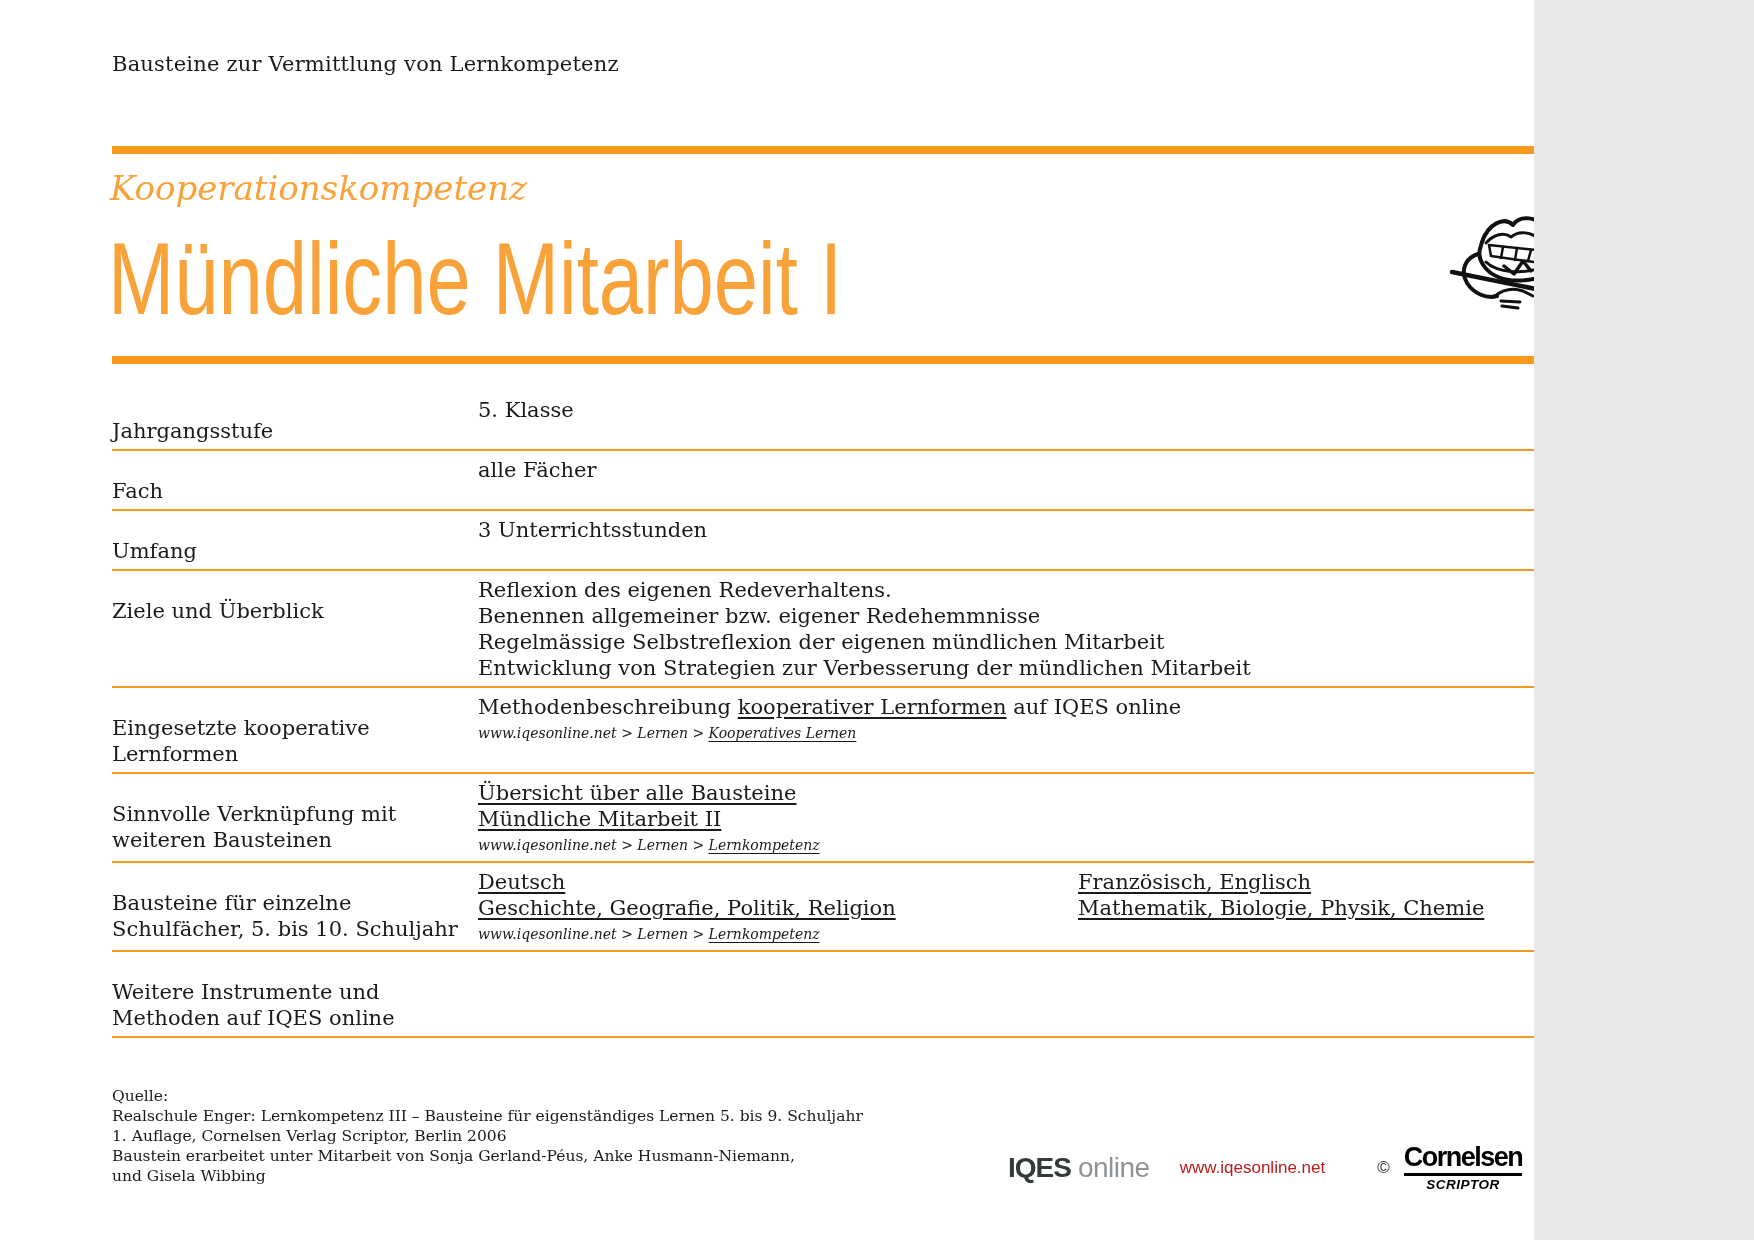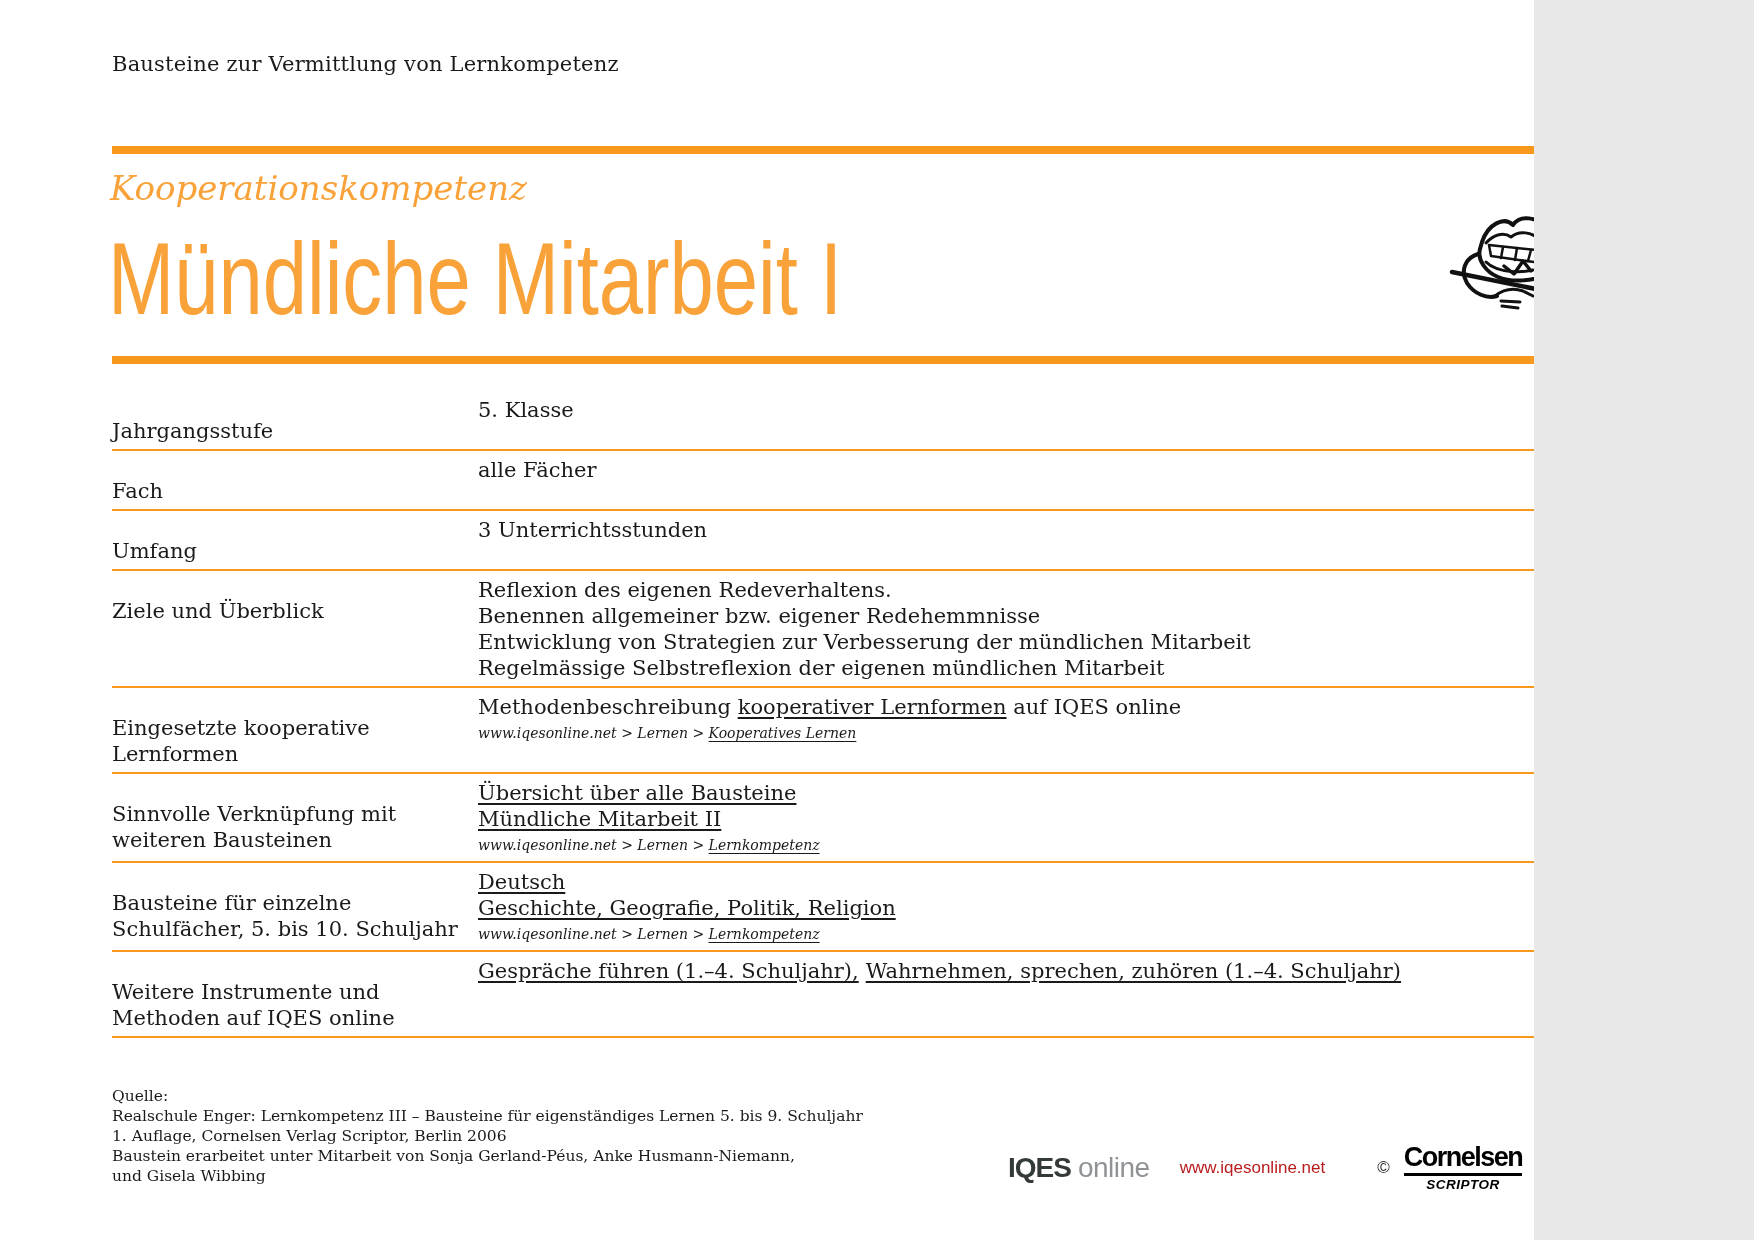--- a/index.html
+++ b/index.html
@@ -116,22 +116,22 @@
     <div class="row">
       <div class="cell label">Umfang</div>
       <div class="cell value">3 Unterrichtsstunden</div>
     </div>
 
     <div class="row">
       <div class="cell label">Ziele und Überblick</div>
       <div class="cell value">
         <div>Reflexion des eigenen Redeverhaltens.</div>
         <div>Benennen allgemeiner bzw. eigener Redehemmnisse</div>
+        <div>Regelmässige Selbstreflexion der eigenen mündlichen Mitarbeit</div>
         <div>Entwicklung von Strategien zur Verbesserung der mündlichen Mitarbeit</div>
-        <div>Regelmässige Selbstreflexion der eigenen mündlichen Mitarbeit</div>
       </div>
     </div>
 
     <div class="row">
       <div class="cell label">Eingesetzte kooperative Lernformen</div>
       <div class="cell value">
         <div><span>Methodenbeschreibung </span><span class="lnk">kooperativer Lernformen</span><span> auf IQES online</span></div>
         <div class="path"><span>www.iqesonline.net &gt; Lernen &gt; </span><span class="lnk">Kooperatives Lernen</span></div>
       </div>
     </div>
@@ -153,31 +153,32 @@
         <div>Bausteine für einzelne</div>
         <div>Schulfächer, 5. bis 10. Schuljahr</div>
       </div>
       <div class="cell value">
         <div class="cols">
           <div class="col1">
             <div><span class="lnk">Deutsch</span></div>
             <div><span class="lnk">Geschichte, Geografie, Politik, Religion</span></div>
             <div class="path"><span>www.iqesonline.net &gt; Lernen &gt; </span><span class="lnk">Lernkompetenz</span></div>
           </div>
+          <div class="col2">
+            <div><span class="lnk">Französisch, Englisch</span></div>
+            <div><span class="lnk">Mathematik, Biologie, Physik, Chemie</span></div>
+          </div>
         </div>
       </div>
     </div>
 
     <div class="row">
       <div class="cell label">
         <div>Weitere Instrumente und</div>
         <div>Methoden auf IQES online</div>
-      </div>
-      <div class="cell value">
-        <span class="lnk">Gespräche führen (1.–4. Schuljahr),</span><span class="lnk gap-left">Wahrnehmen, sprechen, zuhören (1.–4. Schuljahr)</span>
       </div>
     </div>
 
   </div>
 
   <div class="source">
     <div>Quelle:</div>
     <div>Realschule Enger: Lernkompetenz III – Bausteine für eigenständiges Lernen 5. bis 9. Schuljahr</div>
     <div>1. Auflage, Cornelsen Verlag Scriptor, Berlin 2006</div>
     <div>Baustein erarbeitet unter Mitarbeit von Sonja Gerland-Péus, Anke Husmann-Niemann,</div>

